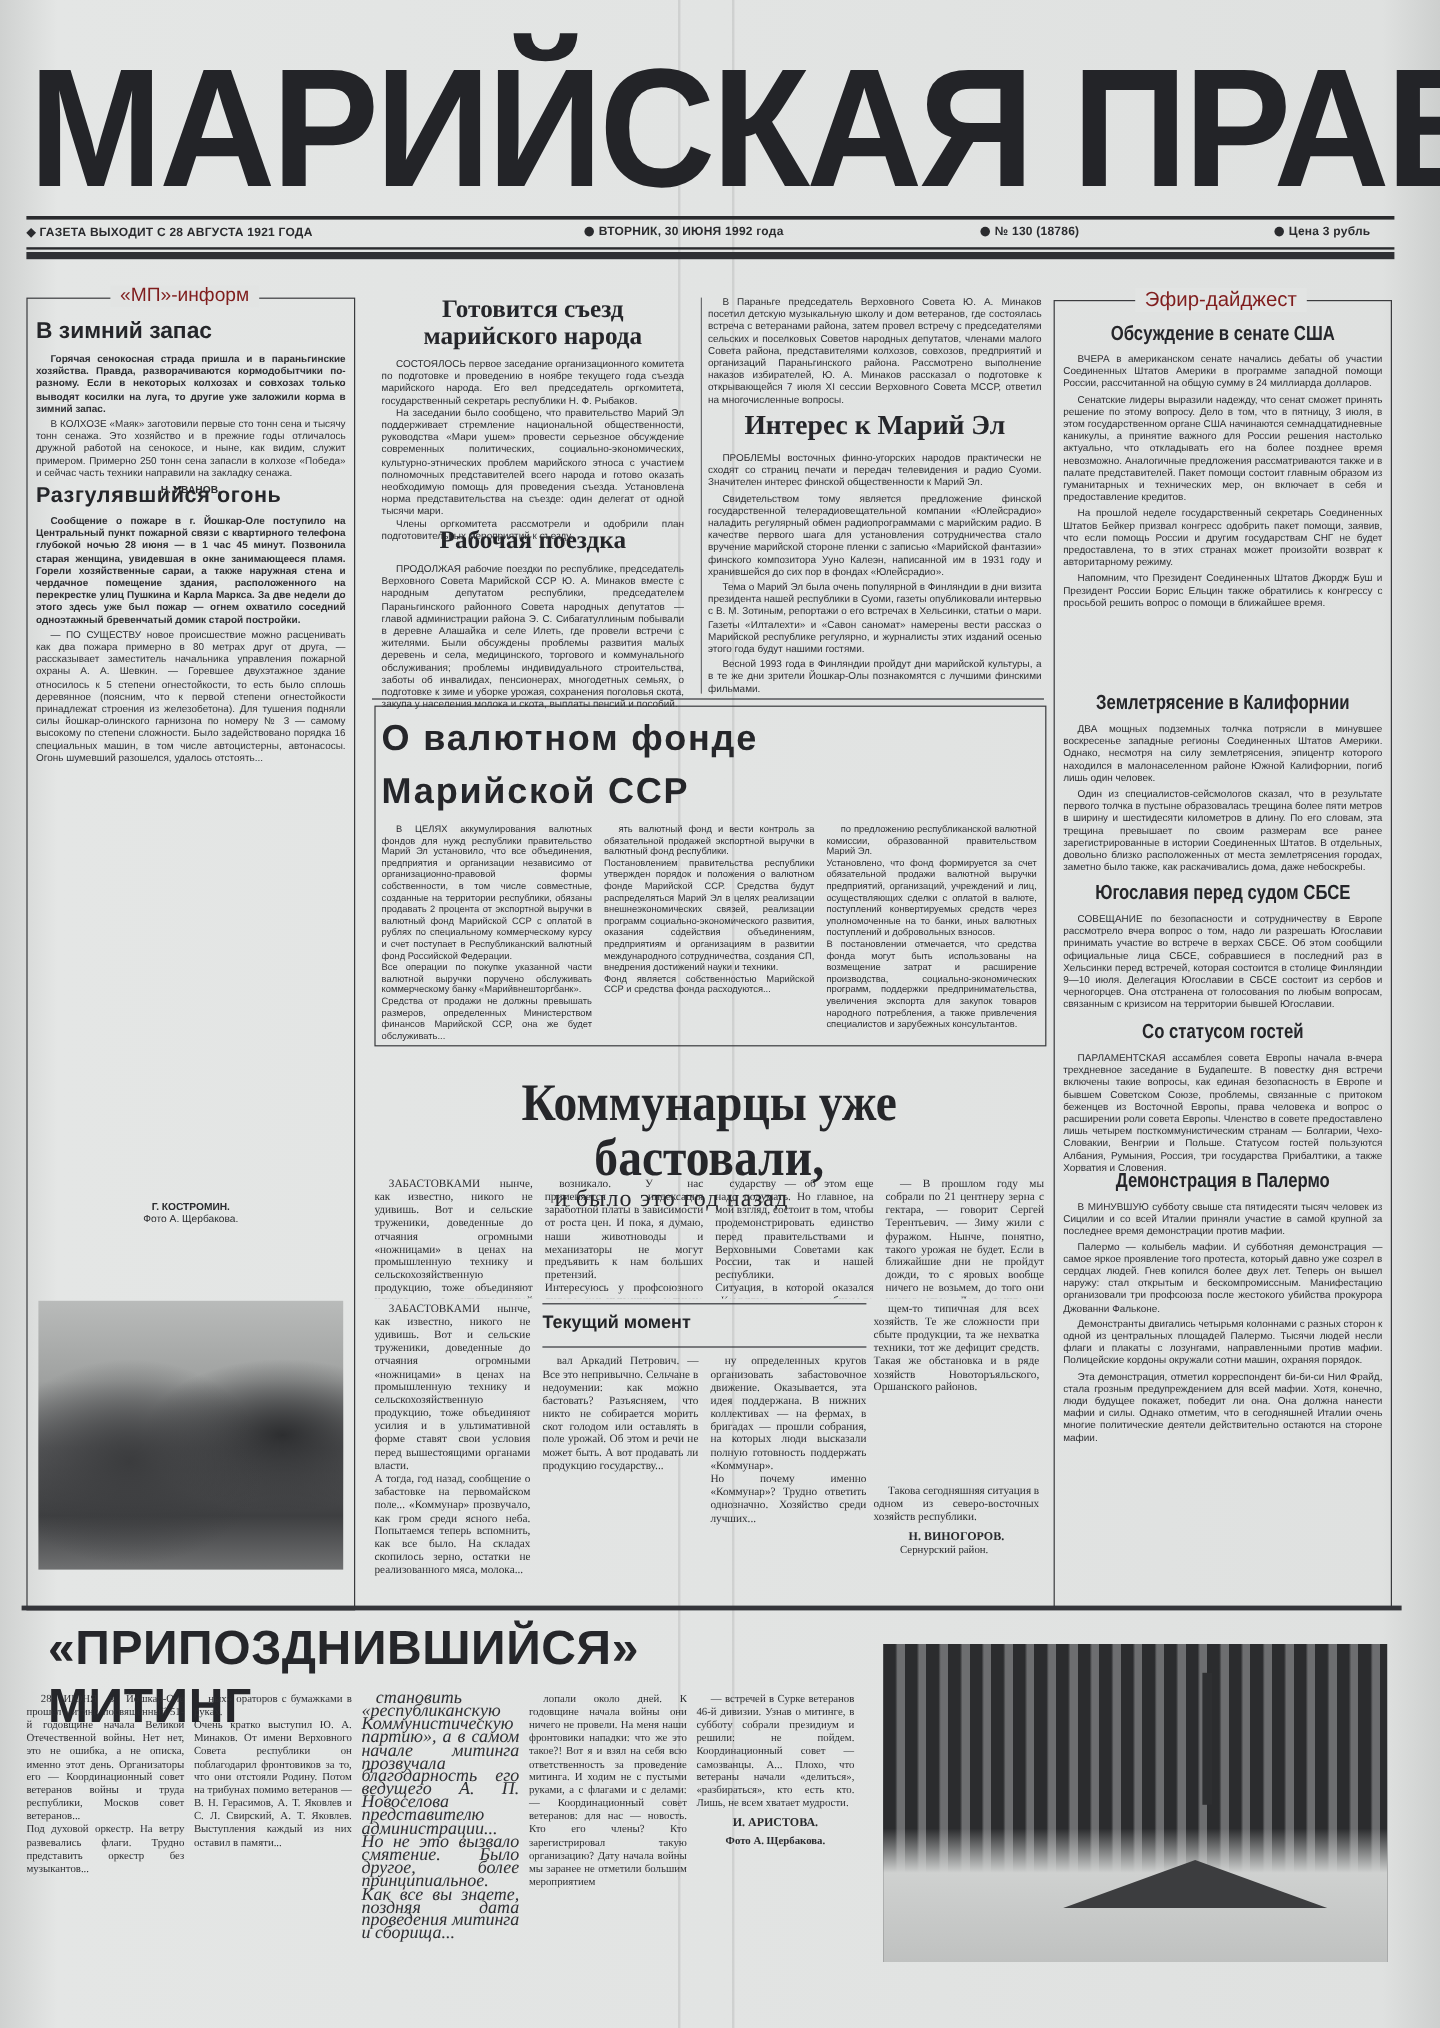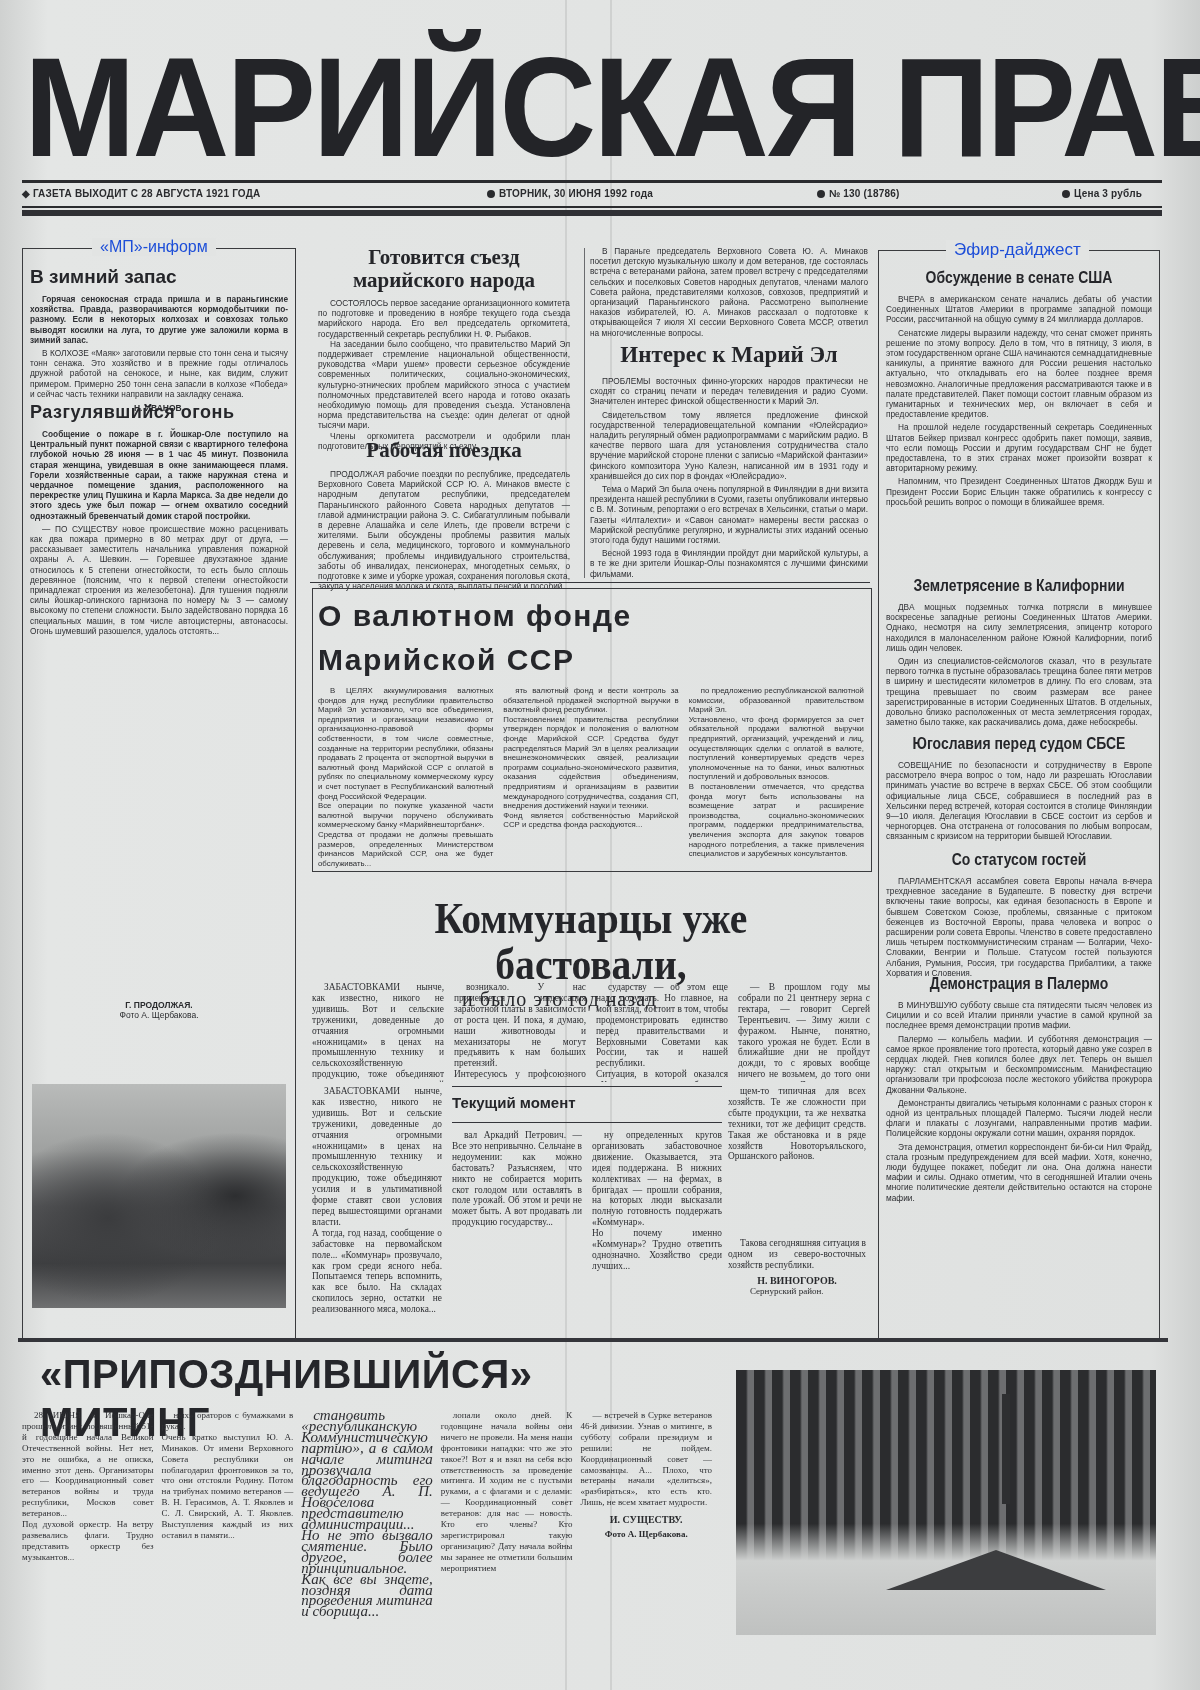--- a/index.html
+++ b/index.html
@@ -41,21 +41,21 @@
   .body {
     font-family:"Liberation Sans", sans-serif; font-size:8.3px; line-height:10.2px;
     color:#2e2f33; text-align:justify; text-indent:12px;
   }
   .body-serif {
     font-family:"Liberation Serif", serif; font-size:9.4px; line-height:10.9px;
     color:#2e2f33; text-align:justify; text-indent:12px;
   }
   .sig { font-size:8.5px; font-weight:700; text-align:center; color:#2a2b2e; }
   .rubric {
-    position:absolute; font-size:16px; color:#1d4ed8; background:#e2e4e3; padding:0 8px; white-space:nowrap;
+    position:absolute; font-size:16px; color:#7f1d1d; background:#e2e4e3; padding:0 8px; white-space:nowrap;
   }
   .abs { position:absolute; }
   .photo {
     position:absolute; overflow:hidden;
     background:
       radial-gradient(ellipse at 30% 60%, #3b3c3e 0%, transparent 45%),
       radial-gradient(ellipse at 80% 50%, #2d2e30 0%, transparent 40%),
       linear-gradient(180deg,#b9bbba 0%,#9fa1a0 30%,#5a5b5d 55%,#3e3f41 80%,#6f7071 100%);
   }
   .hrule { position:absolute; height:2px; background:#34353a; }
@@ -88,21 +88,21 @@
     <div class="head-sans" style="font-size:19px;margin-bottom:6px;">В зимний запас</div>
     <div class="body" style="font-weight:700;">Горячая сенокосная страда пришла и в параньгинские хозяйства. Правда, разворачиваются кормодобытчики по-разному. Если в некоторых колхозах и совхозах только выводят косилки на луга, то другие уже заложили корма в зимний запас.</div>
     <div class="body" style="margin-top:3px;">В КОЛХОЗЕ «Маяк» заготовили первые сто тонн сена и тысячу тонн сенажа. Это хозяйство и в прежние годы отличалось дружной работой на сенокосе, и ныне, как видим, служит примером. Примерно 250 тонн сена запасли в колхозе «Победа» и сейчас часть техники направили на закладку сенажа.</div>
     <div class="sig" style="margin-top:4px;">Н. ИВАНОВ.</div>
   </div>
 
   <div class="abs" style="left:30px;top:402px;width:258px;">
     <div class="head-sans" style="font-size:18px;margin-bottom:6px;letter-spacing:0.5px;">Разгулявшийся огонь</div>
     <div class="body" style="font-weight:700;">Сообщение о пожаре в г. Йошкар-Оле поступило на Центральный пункт пожарной связи с квартирного телефона глубокой ночью 28 июня — в 1 час 45 минут. Позвонила старая женщина, увидевшая в окне занимающееся пламя. Горели хозяйственные сараи, а также наружная стена и чердачное помещение здания, расположенного на перекрестке улиц Пушкина и Карла Маркса. За две недели до этого здесь уже был пожар — огнем охватило соседний одноэтажный бревенчатый домик старой постройки.</div>
     <div class="body" style="margin-top:3px;height:470px;overflow:hidden;">— ПО СУЩЕСТВУ новое происшествие можно расценивать как два пожара примерно в 80 метрах друг от друга, — рассказывает заместитель начальника управления пожарной охраны А. А. Шевкин. — Горевшее двухэтажное здание относилось к 5 степени огнестойкости, то есть было сплошь деревянное (поясним, что к первой степени огнестойкости принадлежат строения из железобетона). Для тушения подняли силы йошкар-олинского гарнизона по номеру № 3 — самому высокому по степени сложности. Было задействовано порядка 16 специальных машин, в том числе автоцистерны, автонасосы. Огонь шумевший разошелся, удалось отстоять...</div>
-    <div class="sig" style="margin-top:6px;">Г. ПРОДОЛЖАЯ.</div>
+    <div class="sig" style="margin-top:6px;">Г. КОСТРОМИН.</div>
     <div class="sig" style="font-weight:400;">Фото А. Щербакова.</div>
   </div>
   <div class="photo" style="left:32px;top:1084px;width:254px;height:224px;"></div>
 
   <div class="abs" style="left:318px;top:246px;width:252px;">
     <div class="head-serif" style="font-size:21px;line-height:23px;margin-bottom:6px;">Готовится съезд марийского народа</div>
     <div class="body">СОСТОЯЛОСЬ первое заседание организационного комитета по подготовке и проведению в ноябре текущего года съезда марийского народа. Его вел председатель оргкомитета, государственный секретарь республики Н. Ф. Рыбаков.</div>
     <div class="body">На заседании было сообщено, что правительство Марий Эл поддерживает стремление национальной общественности, руководства «Мари ушем» провести серьезное обсуждение современных политических, социально-экономических, культурно-этнических проблем марийского этноса с участием полномочных представителей всего народа и готово оказать необходимую помощь для проведения съезда. Установлена норма представительства на съезде: один делегат от одной тысячи мари.</div>
     <div class="body">Члены оргкомитета рассмотрели и одобрили план подготовительных мероприятий к съезду.</div>
   </div>
@@ -211,21 +211,21 @@
   <div class="cols" style="left:22px;top:1410px;width:690px;height:250px;overflow:hidden;gap:8px;">
     <div class="body-serif" style="white-space:pre-line;font-size:9px;">28 ИЮНЯ в Йошкар-Оле прошел митинг, посвященный 51-й годовщине начала Великой Отечественной войны. Нет нет, это не ошибка, а не описка, именно этот день. Организаторы его — Координационный совет ветеранов войны и труда республики, Москов совет ветеранов...
 Под духовой оркестр. На ветру развевались флаги. Трудно представить оркестр без музыкантов...</div>
     <div class="body-serif" style="white-space:pre-line;font-size:9px;">ных» ораторов с бумажками в руках.
 Очень кратко выступил Ю. А. Минаков. От имени Верховного Совета республики он поблагодарил фронтовиков за то, что они отстояли Родину. Потом на трибунах помимо ветеранов — В. Н. Герасимов, А. Т. Яковлев и С. Л. Свирский, А. Т. Яковлев. Выступления каждый из них оставил в памяти...</div>
     <div class="body-serif" style="white-space:pre-line;font-size:15px;font-style:italic;">становить «республиканскую Коммунистическую партию», а в самом начале митинга прозвучала благодарность его ведущего А. П. Новоселова представителю администрации...
 Но не это вызвало смятение. Было другое, более принципиальное. Как все вы знаете, поздняя дата проведения митинга и сборища...</div>
     <div class="body-serif" style="white-space:pre-line;font-size:9px;">лопали около дней. К годовщине начала войны они ничего не провели. На меня наши фронтовики нападки: что же это такое?! Вот я и взял на себя всю ответственность за проведение митинга. И ходим не с пустыми руками, а с флагами и с делами: — Координационный совет ветеранов: для нас — новость. Кто его члены? Кто зарегистрировал такую организацию? Дату начала войны мы заранее не отметили большим мероприятием</div>
     <div style="display:flex;flex-direction:column;">
       <div class="body-serif" style="white-space:pre-line;font-size:9px;">— встречей в Сурке ветеранов 46-й дивизии. Узнав о митинге, в субботу собрали президиум и решили: не пойдем. Координационный совет — самозванцы. А... Плохо, что ветераны начали «делиться», «разбираться», кто есть кто. Лишь, не всем хватает мудрости.</div>
-      <div class="sig" style="font-family:'Liberation Serif',serif;font-size:10px;margin-top:6px;">И. СУЩЕСТВУ.</div>
+      <div class="sig" style="font-family:'Liberation Serif',serif;font-size:10px;margin-top:6px;">И. АРИСТОВА.</div>
       <div class="sig" style="font-family:'Liberation Serif',serif;font-size:9px;text-align:center;margin-top:4px;">Фото А. Щербакова.</div>
     </div>
   </div>
   <div class="photo" style="left:736px;top:1370px;width:420px;height:265px;
        background:
          linear-gradient(180deg, transparent 0%, transparent 58%, #cfd1d0 72%, #bfc1c0 100%),
          repeating-linear-gradient(90deg,#2b2c2e 0px,#2b2c2e 10px,#6d6e70 12px,#6d6e70 18px),
          linear-gradient(180deg,#c9cbca 0%,#9a9c9b 30%,#4b4c4e 50%);">
     <div style="position:absolute;left:266px;top:24px;width:8px;height:110px;background:#2e2f31;"></div>
     <div style="position:absolute;left:150px;top:180px;width:0;height:0;border-left:110px solid transparent;border-right:110px solid transparent;border-bottom:40px solid #3c3d3f;"></div>

